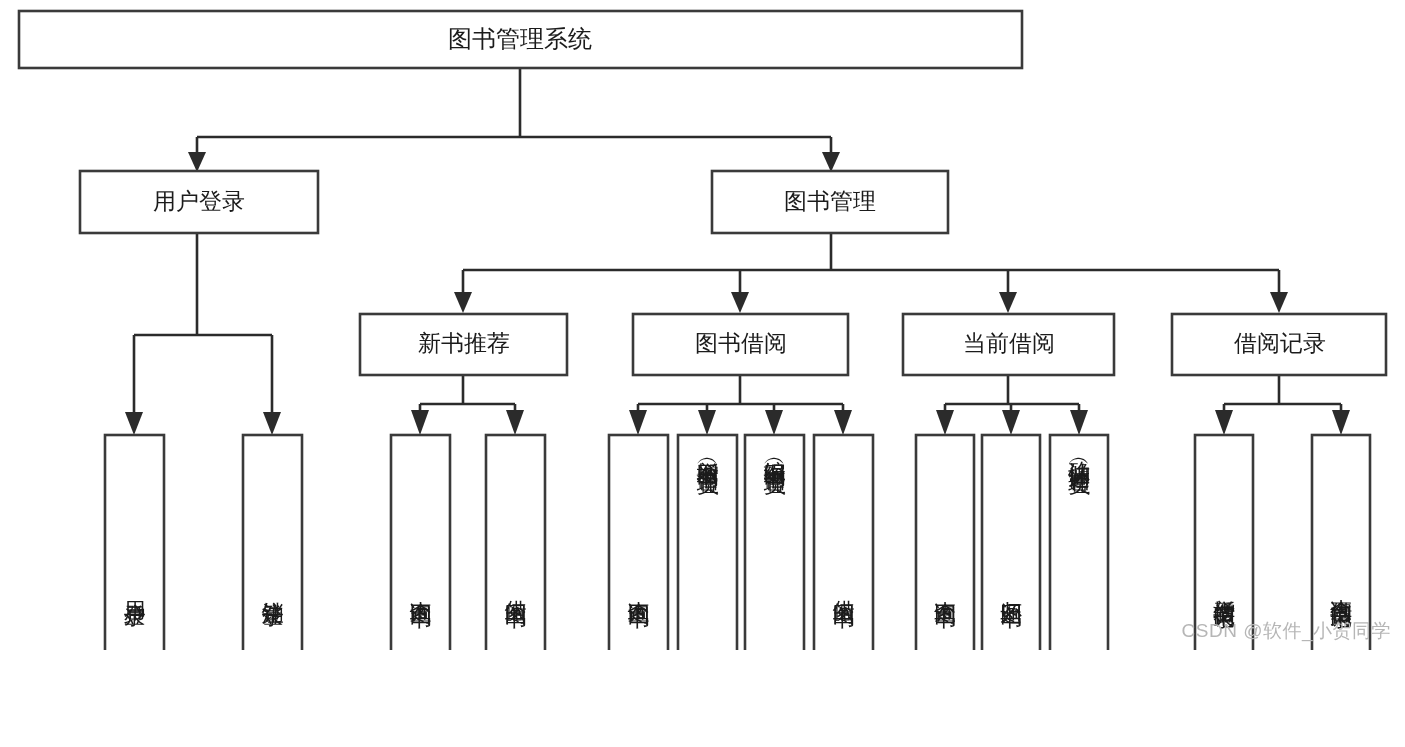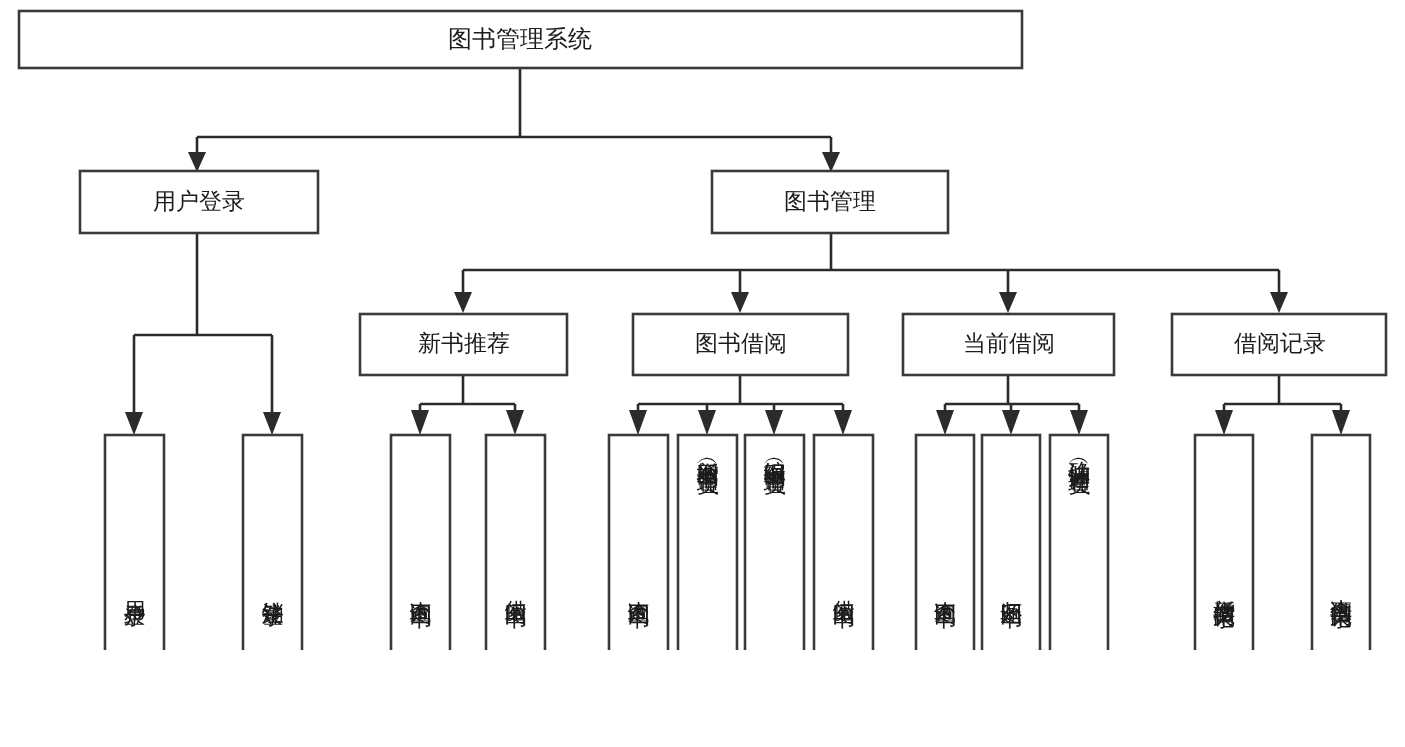--- a/index.html
+++ b/index.html
@@ -250,14 +250,15 @@
     <span class="leaf-label" style="margin-top:8px;">确认归还（管理员）</span>
   </div>
 
   <div class="leaf-label-wrap" style="left:1195px; top:435px; width:58px; height:303px;">
     <span class="leaf-label">新增借阅记录</span>
   </div>
   <div class="leaf-label-wrap" style="left:1312px; top:435px; width:58px; height:303px;">
     <span class="leaf-label">查询借阅记录</span>
   </div>
 
+  <div class="watermark">CSDN @软件_小贺同学</div>
 
 </div>
 
 </body></html>

